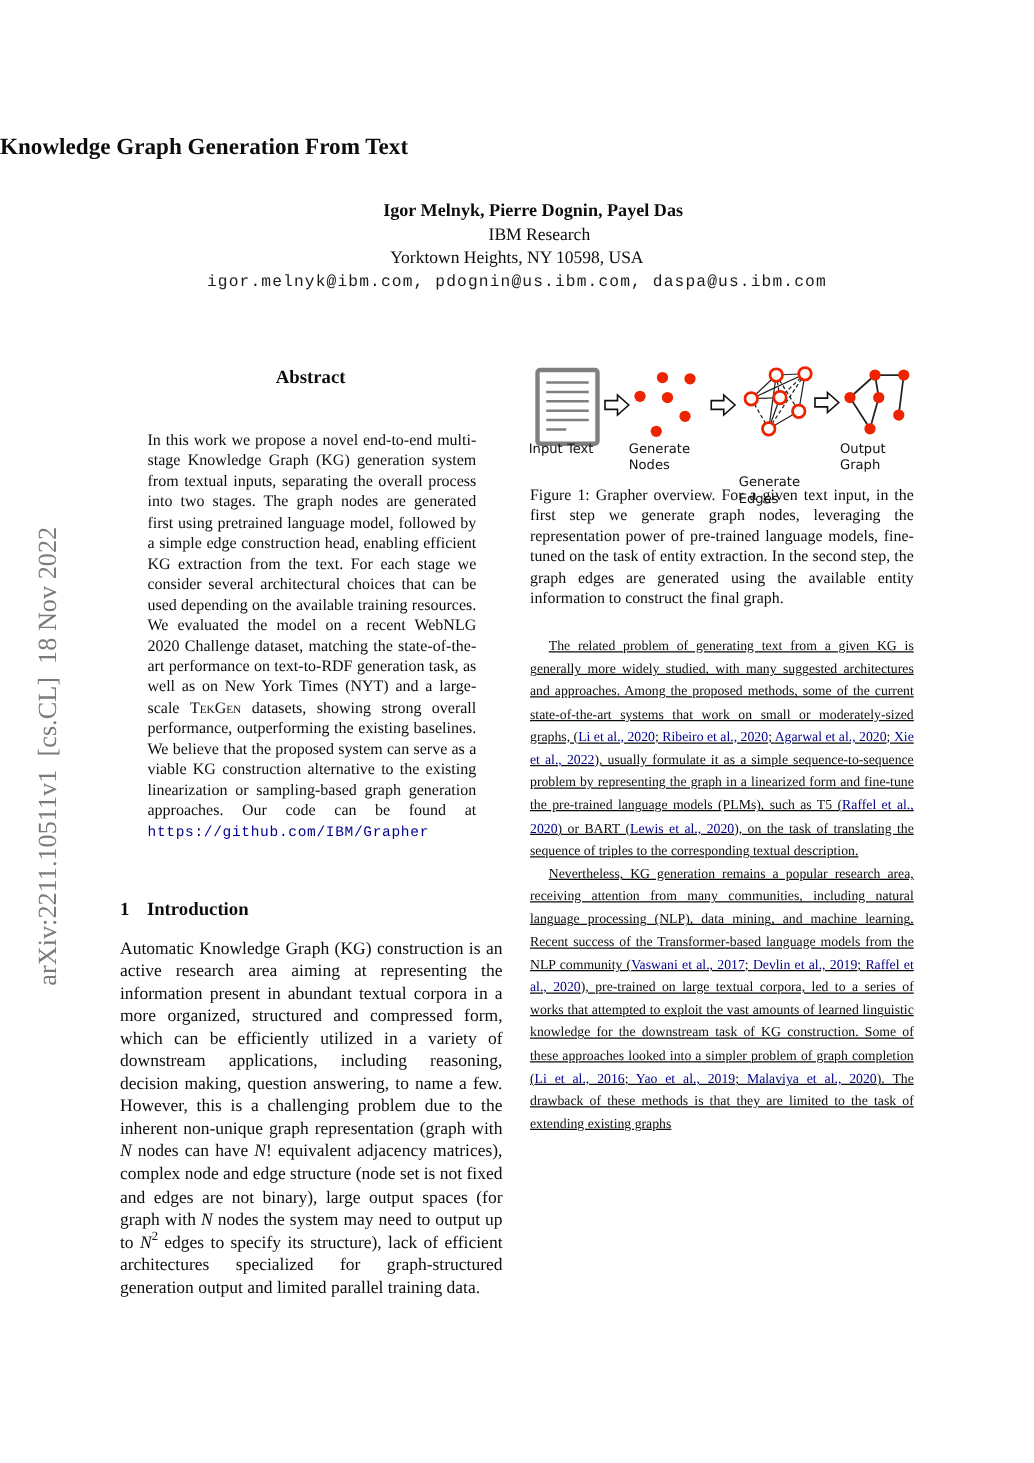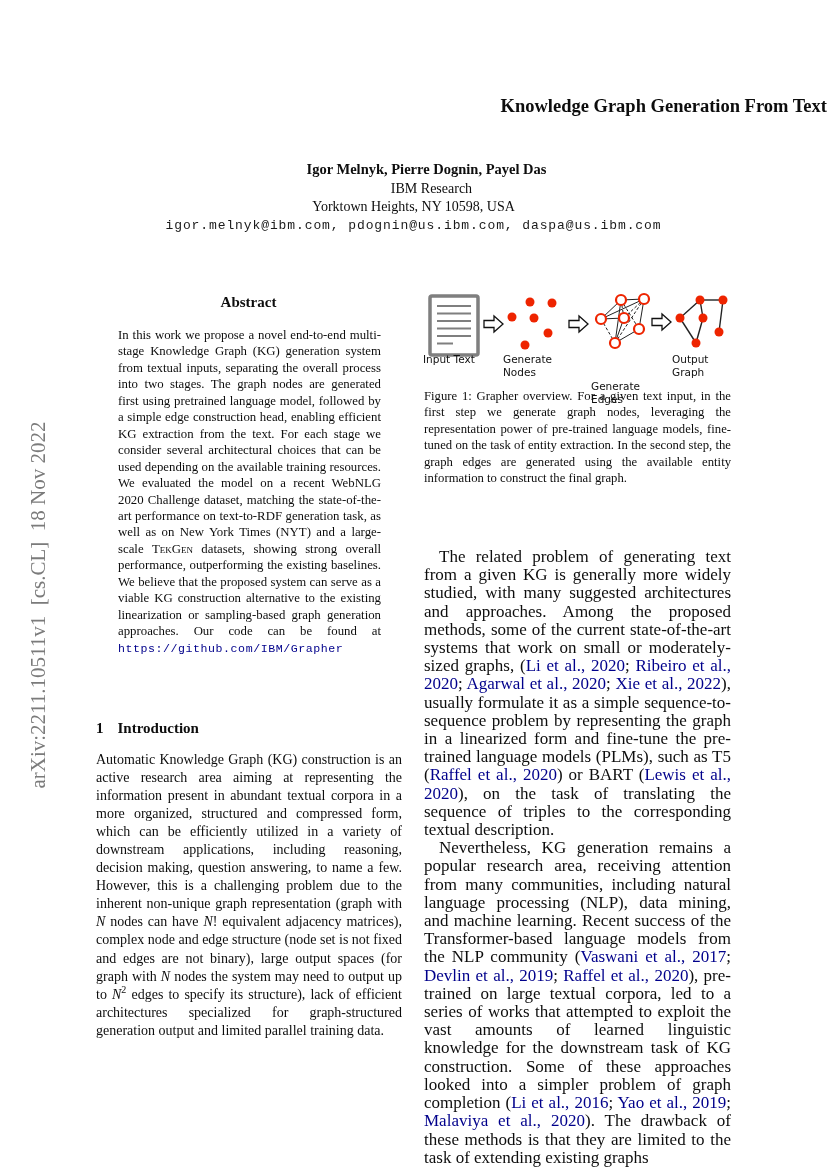--- a/index.html
+++ b/index.html
@@ -10,22 +10,22 @@
     height: 1170px;
     background: #ffffff;
     overflow: hidden;
     font-family: "Liberation Serif", serif;
     color: #0d0d0d;
   }
   .abs { position: absolute; }
 
   
   .title {
-    top: 96px; left: 0; width: 827px;
-    text-align: right;
+    top: 108px; left: 0; width: 827px;
+    text-align: left;
     font-size: 18.5px; font-weight: bold;
   }
   .authors {
     top: 161px; left: 13px; width: 827px;
     text-align: center;
     font-size: 14.5px; font-weight: bold;
   }
   .affil, .addr {
     left: 0; width: 827px;
     text-align: center;
@@ -54,21 +54,21 @@
     white-space: pre;
   }
 
   
   .abstract-heading {
     top: 294px; left: 96px; width: 305px;
     text-align: center;
     font-size: 15px; font-weight: bold;
   }
   .abstract-body {
-    top: 327px; left: 118px; width: 263px;
+    top: 344px; left: 118px; width: 263px;
     font-size: 12.8px; line-height: 16.45px;
     text-align: justify;
   }
   .section-heading {
     top: 720px; left: 96px; width: 305px;
     font-size: 15px; font-weight: bold;
   }
   .section-heading .secnum { display: inline-block; margin-right: 14px; }
   .intro-body {
     top: 751px; left: 96px; width: 306px;
@@ -83,23 +83,24 @@
     font-family: "DejaVu Sans", sans-serif;
     font-size: 10.5px; line-height: 13px;
     text-align: left; color: #111111;
   }
   .figure-caption {
     top: 388px; left: 424px; width: 307px;
     font-size: 12.7px; line-height: 16.45px;
     text-align: justify;
   }
   .right-body {
-    top: 548px; left: 424px; width: 307px;
-    font-size: 17px; line-height: 18.2px;
-    text-align: justify;
+    top: 508px; left: 424px; width: 307px;
+    font-size: 11px; line-height: 18.2px;
+    text-align: justify;
+    text-decoration: underline;
   }
   .right-body p { text-indent: 15px; margin: 0; }
 
   
   .seg-cite { color: #00008b; }
   .seg-url  {
     color: #00008b;
     font-family: "Liberation Mono", monospace;
     font-size: 11.6px; letter-spacing: 0.55px;
   }

